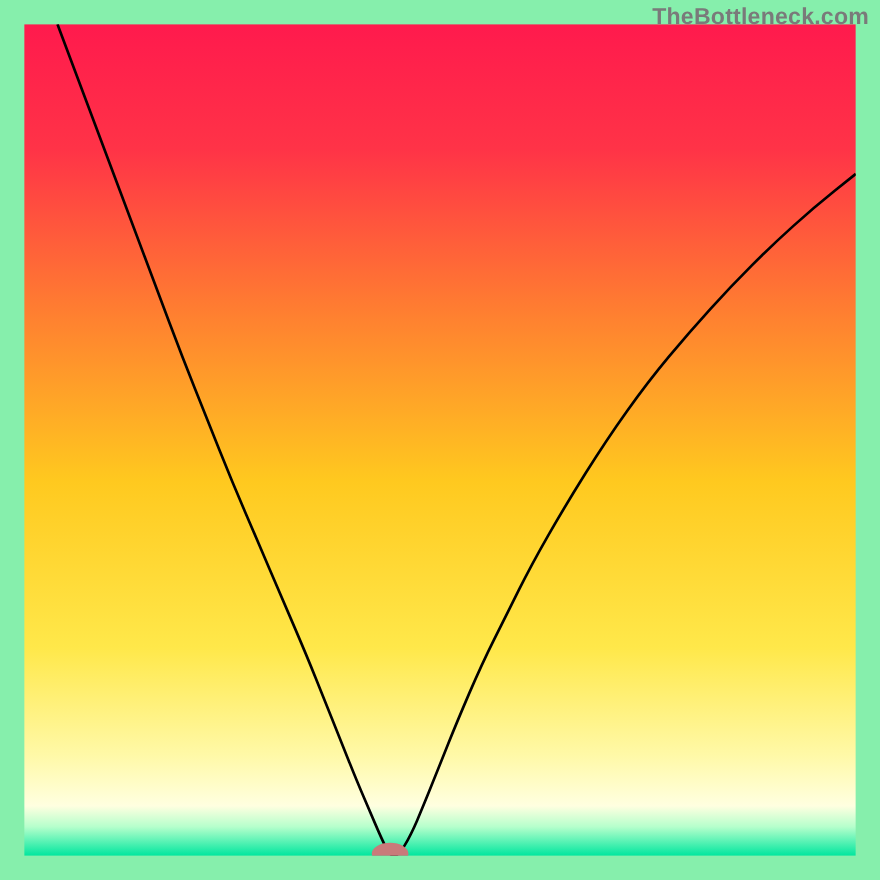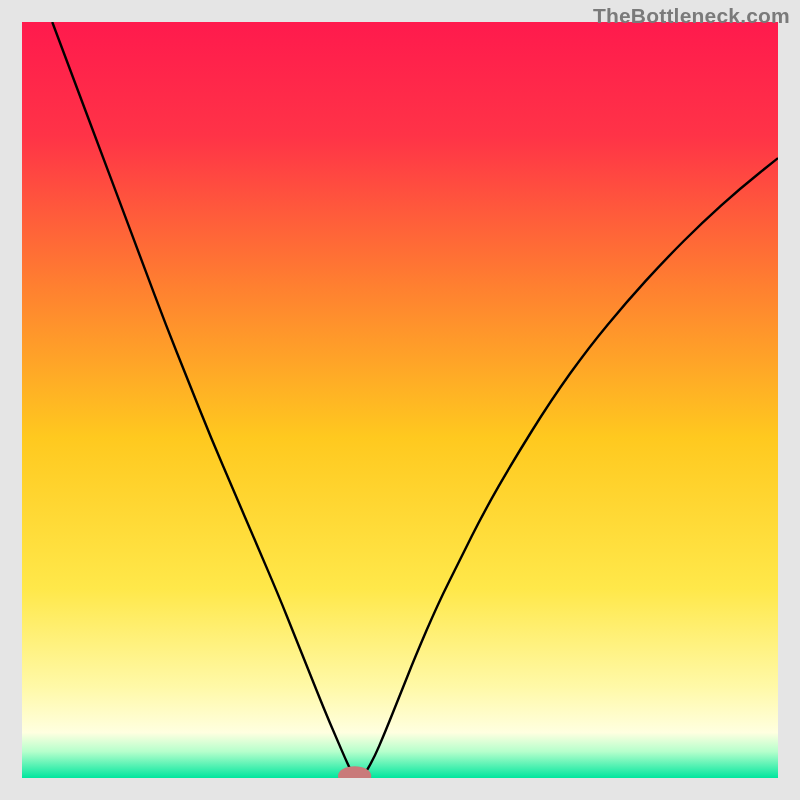--- a/index.html
+++ b/index.html
@@ -8,21 +8,21 @@
     width: 800px;
     height: 800px;
     background: #000;
     font-family: Arial, Helvetica, sans-serif;
     overflow: hidden;
   }
   .frame {
     position: relative;
     width: 800px;
     height: 800px;
-    background: #e5e5e5;
+    background: #86efac;
     text-align: center;
   }
   .watermark {
     position: absolute;
     top: 4px;
     right: 10px;
     color: #7a7a7a;
     font-size: 21px;
     font-weight: 600;
     letter-spacing: 0.2px;

